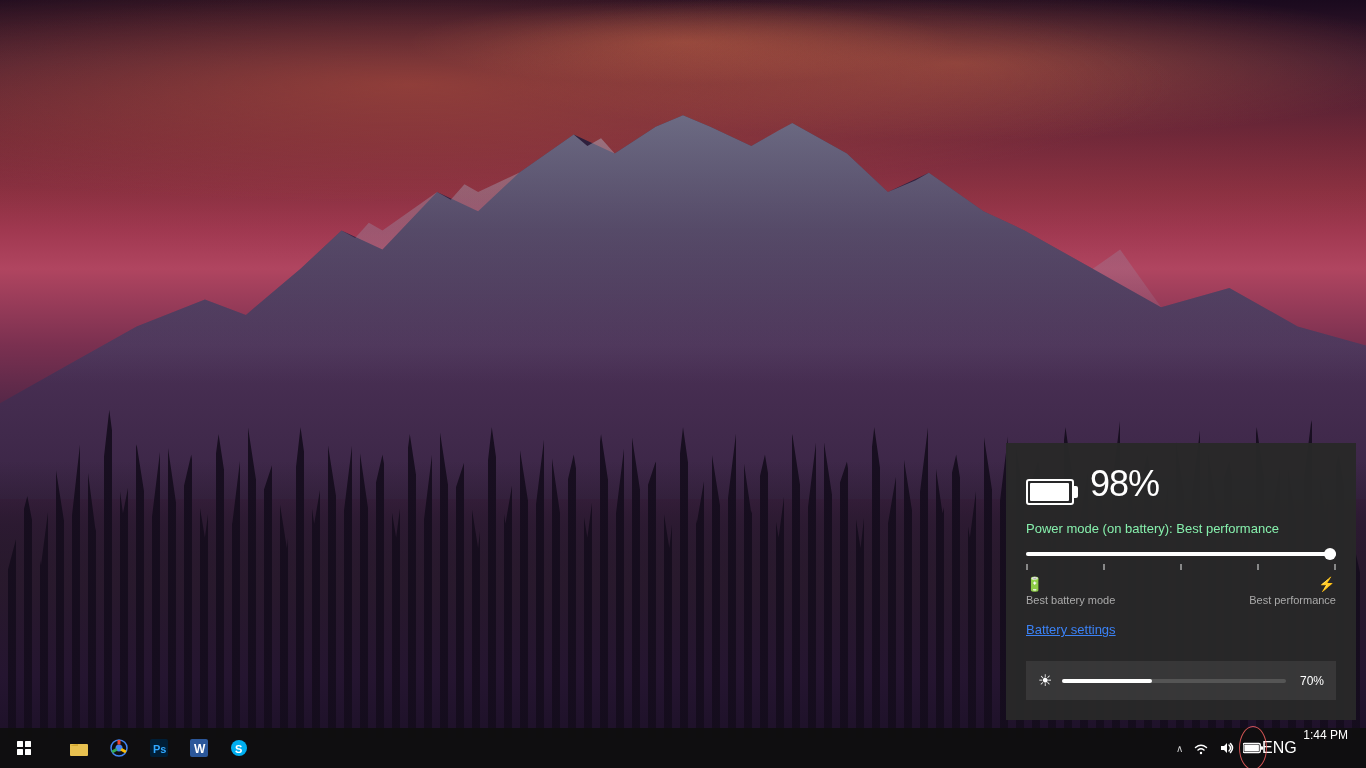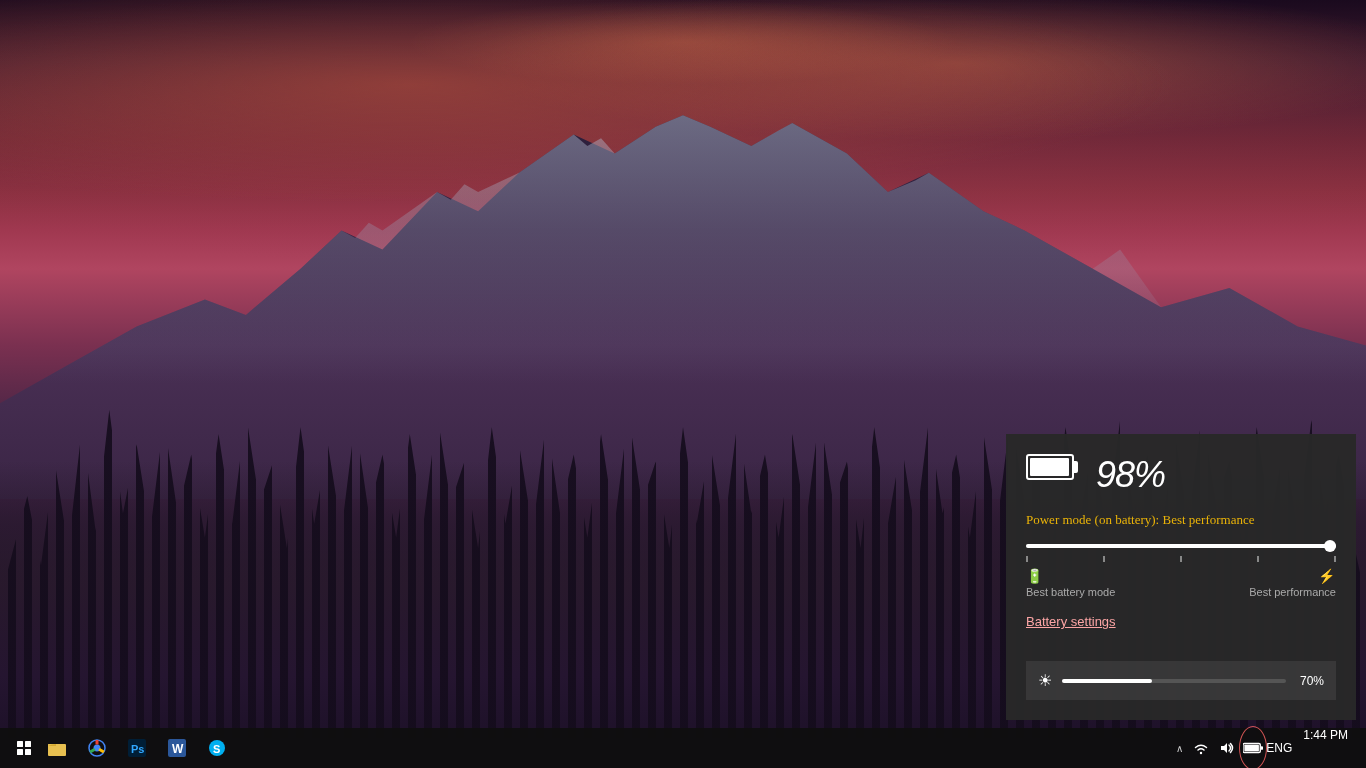--- a/index.html
+++ b/index.html
@@ -178,21 +178,21 @@
       align-items: center;
       justify-content: center;
       cursor: pointer;
     }
 
     .taskbar-icon {
       width: 40px;
       height: 100%;
       display: flex;
       align-items: center;
-      justify-content: flex-start;
+      justify-content: flex-end;
       cursor: pointer;
     }
 
     .taskbar-right {
       margin-left: auto;
       display: flex;
       align-items: center;
       height: 100%;
       gap: 2px;
       padding-right: 8px;
@@ -237,24 +237,23 @@
       right: 10px;
       width: 350px;
       background: rgba(40, 40, 40, 0.97);
       color: #ffffff;
       padding: 20px;
       z-index: 200;
     }
 
     .battery-header {
       display: flex;
-      align-items: flex-start;
-      gap: 22px;
+      align-items: flex-end;
+      gap: 16px;
       margin-bottom: 16px;
-      font-style: italic;
     }
 
     .battery-icon-large {
       width: 48px;
       height: 26px;
       border: 2px solid #fff;
       border-radius: 3px;
       position: relative;
       display: flex;
       align-items: center;
@@ -283,23 +282,22 @@
     }
 
     .battery-percent {
       font-size: 36px;
       font-weight: 300;
       letter-spacing: -1px;
     }
 
     .power-mode-text {
       font-size: 13px;
-      color: #eab308;
+      color: #86efac;
       margin-bottom: 16px;
-      font-family: Liberation Serif, serif;
     }
 
     
     .slider-container {
       margin-bottom: 16px;
     }
 
     .slider-track {
       width: 100%;
       height: 4px;
@@ -365,24 +363,24 @@
       color: #aaa;
       gap: 2px;
     }
 
     .label-icon {
       font-size: 14px;
     }
 
     .battery-settings-link {
       font-size: 13px;
-      color: #fca5a5;
+      color: #3b82f6;
       text-decoration: underline;
       cursor: pointer;
-      margin-bottom: 32px;
+      margin-bottom: 24px;
       display: block;
     }
 
     .brightness-section {
       display: flex;
       align-items: center;
       gap: 10px;
       background: rgba(60, 60, 60, 0.8);
       padding: 10px 12px;
     }
@@ -438,21 +436,21 @@
       gap: 1.5px;
     }
 
     .win-icon div {
       background: #fff;
       border-radius: 0.5px;
     }
 
     
     .eng-label {
-      font-size: 12px;
+      font-size: 16px;
       color: #fff;
       padding: 0 6px;
       cursor: pointer;
     }
   </style>
 </head>
 <body>
 
 <div id="desktop">
   <div class="wallpaper"></div>

